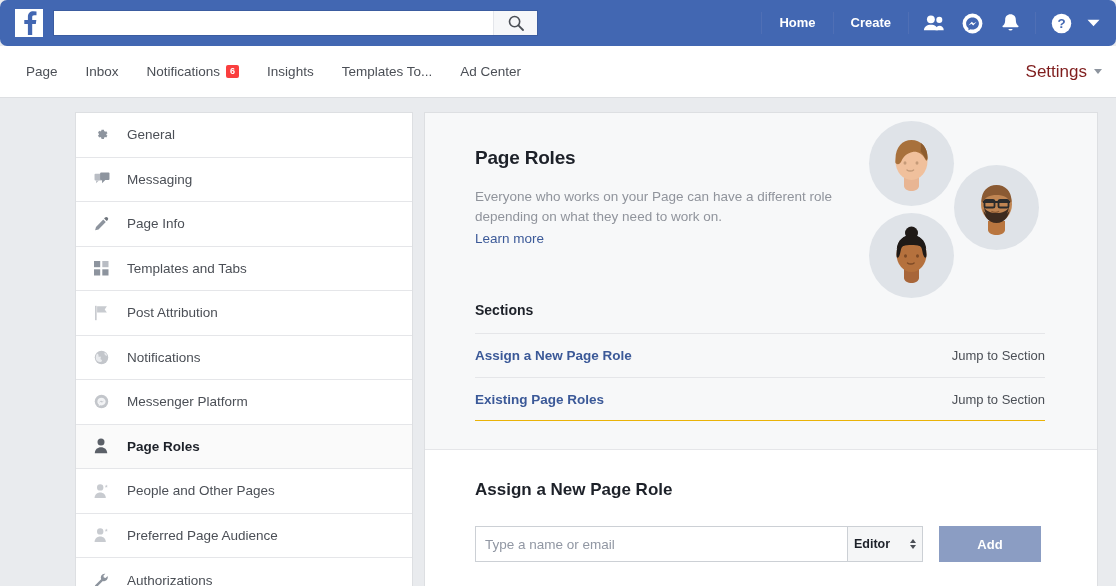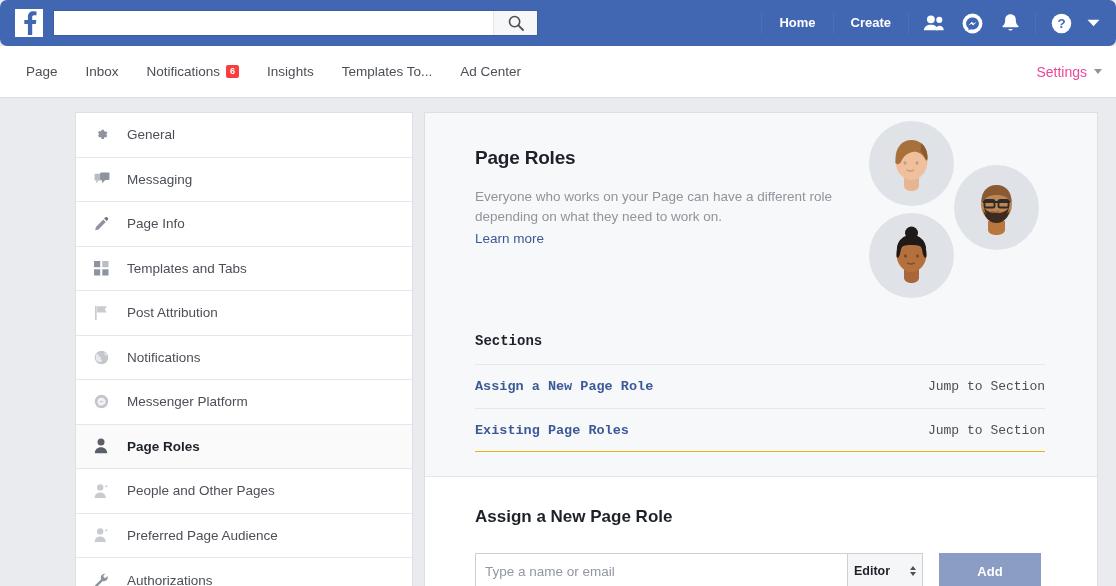--- a/index.html
+++ b/index.html
@@ -112,22 +112,22 @@
     height: 13px;
     text-align: center;
     margin-left: 6px;
     border-radius: 2px;
     padding: 0 2px;
   }
   .sn-right {
     margin-left: auto;
     margin-right: 14px;
     display: flex; align-items: center;
-    font-size: 14px;
-    color: #ec4899;
+    font-size: 17px;
+    color: #7f1d1d;
     cursor: pointer;
   }
   .sn-right .cc {
     margin-left: 7px;
     width: 0; height: 0;
     border-left: 4px solid transparent;
     border-right: 4px solid transparent;
     border-top: 5px solid #8d949e;
   }
 
@@ -218,21 +218,21 @@
     position: absolute;
     border-radius: 50%;
     background: #dfe3e8;
     overflow: hidden;
   }
   .av1 { left: 10px;  top: 8px;   width: 85px; height: 85px; }
   .av2 { left: 95px;  top: 52px;  width: 85px; height: 85px; }
   .av3 { left: 10px;  top: 100px; width: 85px; height: 85px; }
 
   
-  .sections-wrap { margin-top: 84px; max-width: 570px; font-family: Liberation Mono, monospace; }
+  .sections-wrap { margin-top: 53px; max-width: 570px; }
   .sections-title {
     font-size: 14px;
     font-weight: bold;
     color: #1d2129;
     padding-bottom: 15px;
   }
   .sec-row {
     display: flex; align-items: center;
     justify-content: space-between;
     height: 44px;

